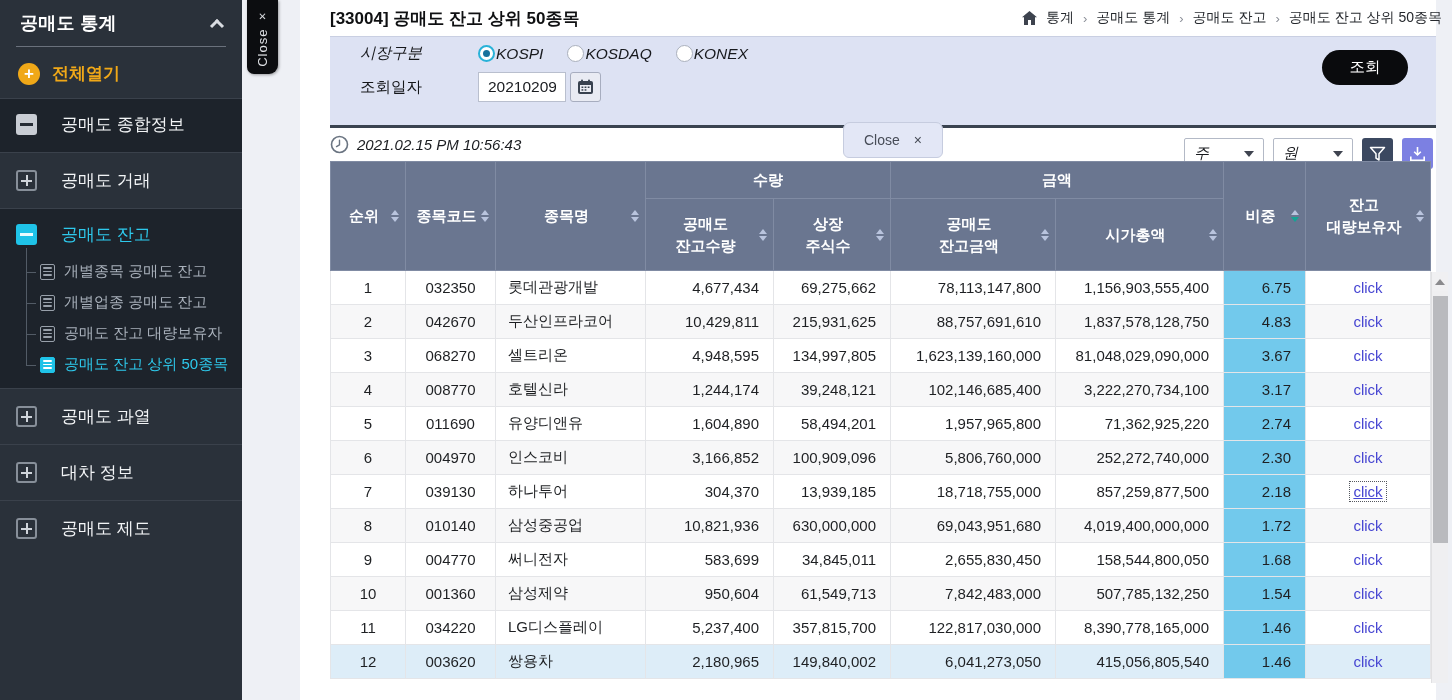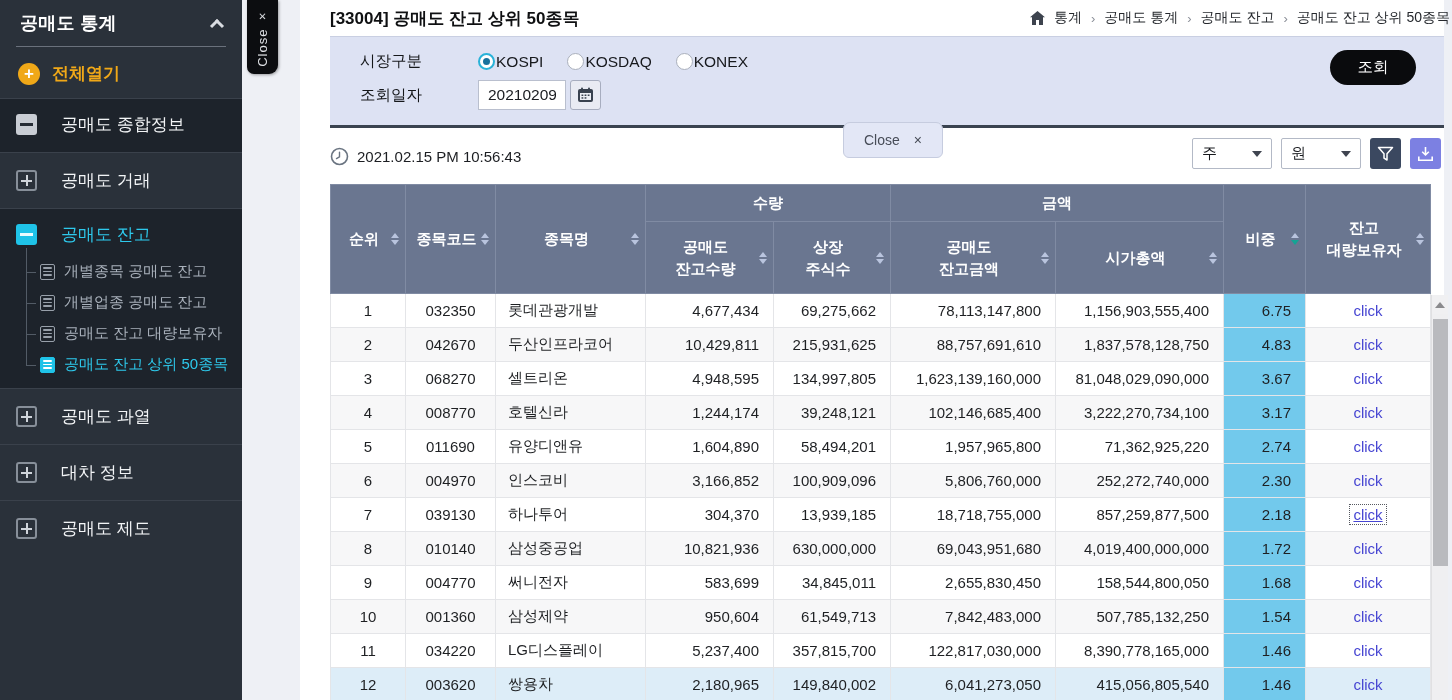--- a/index.html
+++ b/index.html
@@ -41,46 +41,46 @@
   .doc-icon { width:15px; height:16px; border:1.5px solid #98a0aa; border-radius:2px; display:flex; flex-direction:column; justify-content:center; gap:2px; padding:2px; flex:none; }
   .doc-icon i { display:block; height:1.5px; background:#98a0aa; border-radius:1px; }
   .doc-icon.active { background:#1fc3e8; border-color:#1fc3e8; }
   .doc-icon.active i { background:#fff; }
 
   .close-tab-vertical { position:absolute; left:247px; top:0; width:31px; height:74px; background:#0c0d10; border-radius:0 0 9px 7px; display:flex; align-items:center; justify-content:center; z-index:10; cursor:pointer; box-shadow:1px 1px 3px rgba(0,0,0,.35); }
   .close-tab-vertical span { writing-mode:vertical-rl; transform:rotate(180deg); color:#dfe1e5; font-size:13px; letter-spacing:1px; }
 
   
   .main { position:absolute; left:242px; top:0; right:0; height:700px; background:#eef0f5; }
-  .content { position:absolute; left:58px; top:0; right:8px; height:700px; background:#fff; }
+  .content { position:absolute; left:58px; top:0; right:16px; height:700px; background:#fff; }
 
   .title-row { height:36px; display:flex; align-items:center; justify-content:space-between; padding-left:30px; }
   .page-title { font-size:17px; font-weight:bold; color:#0f1012; }
   .breadcrumb { display:flex; align-items:center; gap:9px; font-size:14px; color:#25282d; white-space:nowrap; margin-right:-6px; }
   .bc-sep { color:#8b8f98; font-size:13px; }
   .bc-item { cursor:pointer; }
 
   .filter-panel { position:relative; margin-left:30px; height:92px; background:#dde2f3; border-bottom:3px solid #3a4350; border-top:1px solid #c9cfe2; }
   .fp-row { display:flex; align-items:center; }
-  .fp-row.r1 { padding-top:14px; }
+  .fp-row.r1 { padding-top:6px;font-style:italic; }
   .fp-row.r2 { margin-top:8px; }
   .fp-label { width:148px; padding-left:30px; font-size:15.5px; color:#15171a; }
   .radio-group { display:flex; align-items:center; gap:24px; }
   .radio-opt { display:flex; align-items:center; gap:1px; cursor:pointer; }
   .radio-circle { width:17px; height:17px; border-radius:50%; background:#fff; border:1px solid #aab0bc; position:relative; flex:none; }
   .radio-circle.sel { border:2px solid #29b2d8; }
   .radio-circle.sel::after { content:''; position:absolute; left:50%; top:50%; width:7px; height:7px; margin:-3.5px 0 0 -3.5px; border-radius:50%; background:#17719c; }
   .radio-label { font-size:15.5px; color:#17191d; }
   .date-input { width:88px; height:30px; border:1px solid #b9bfce; background:#fff; font-size:15.5px; color:#1a1c20; padding:0 9px; font-family:inherit; }
   .calendar-btn { width:31px; height:30px; margin-left:4px; background:#e9ebf3; border:1px solid #a7adbf; border-radius:3px; display:flex; align-items:center; justify-content:center; cursor:pointer; padding:0; }
   .search-btn { position:absolute; top:13px; right:28px; width:86px; height:35px; border-radius:18px; background:#0a0b0d; color:#fff; font-size:15.5px; display:flex; align-items:center; justify-content:center; cursor:pointer; border:none; font-family:inherit; }
 
   .close-tab-floating { position:absolute; top:122px; left:543px; width:100px; height:36px; background:#e3e7f6; border:1px solid #c6ccdf; border-radius:7px 7px 6px 6px; display:flex; align-items:center; justify-content:center; gap:14px; z-index:5; color:#474c57; font-size:14px; cursor:pointer; }
 
-  .toolbar-row { position:relative; height:56px; display:flex; align-items:center; padding-left:30px; }
+  .toolbar-row { position:relative; height:33px; display:flex; align-items:center; padding-left:30px;font-style:italic; }
   .timestamp-wrap { display:flex; align-items:center; gap:8px; font-size:15px; color:#1c1e22; }
   .toolbar-controls { position:absolute; right:3px; top:10px; display:flex; align-items:center; gap:9px; }
   .unit-select { width:80px; height:31px; background:#fff; border:1px solid #b3b9c6; border-radius:2px; display:flex; align-items:center; justify-content:space-between; padding:0 9px; font-size:15px; color:#17191d; cursor:pointer; }
   .caret-down { width:0; height:0; border-left:5px solid transparent; border-right:5px solid transparent; border-top:6px solid #3f4450; }
   .icon-btn { width:31px; height:31px; border-radius:3px; display:flex; align-items:center; justify-content:center; border:none; cursor:pointer; padding:0; }
   .filter-btn { background:#3b4860; }
   .download-btn { background:#7c80e2; }
 
   
   .table-area { position:relative; margin-left:30px; width:1119px; }

